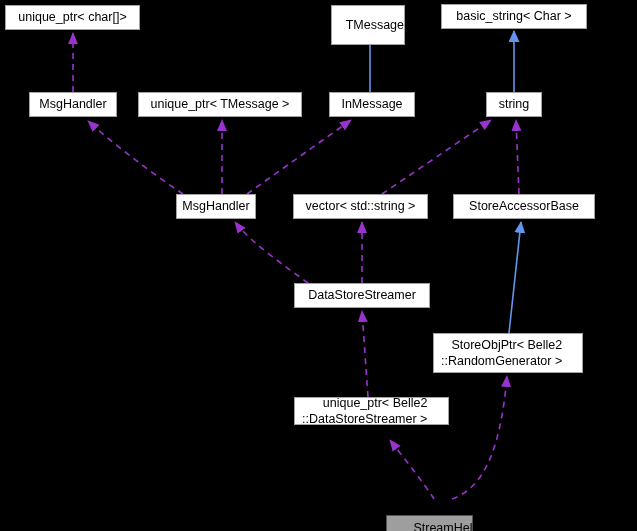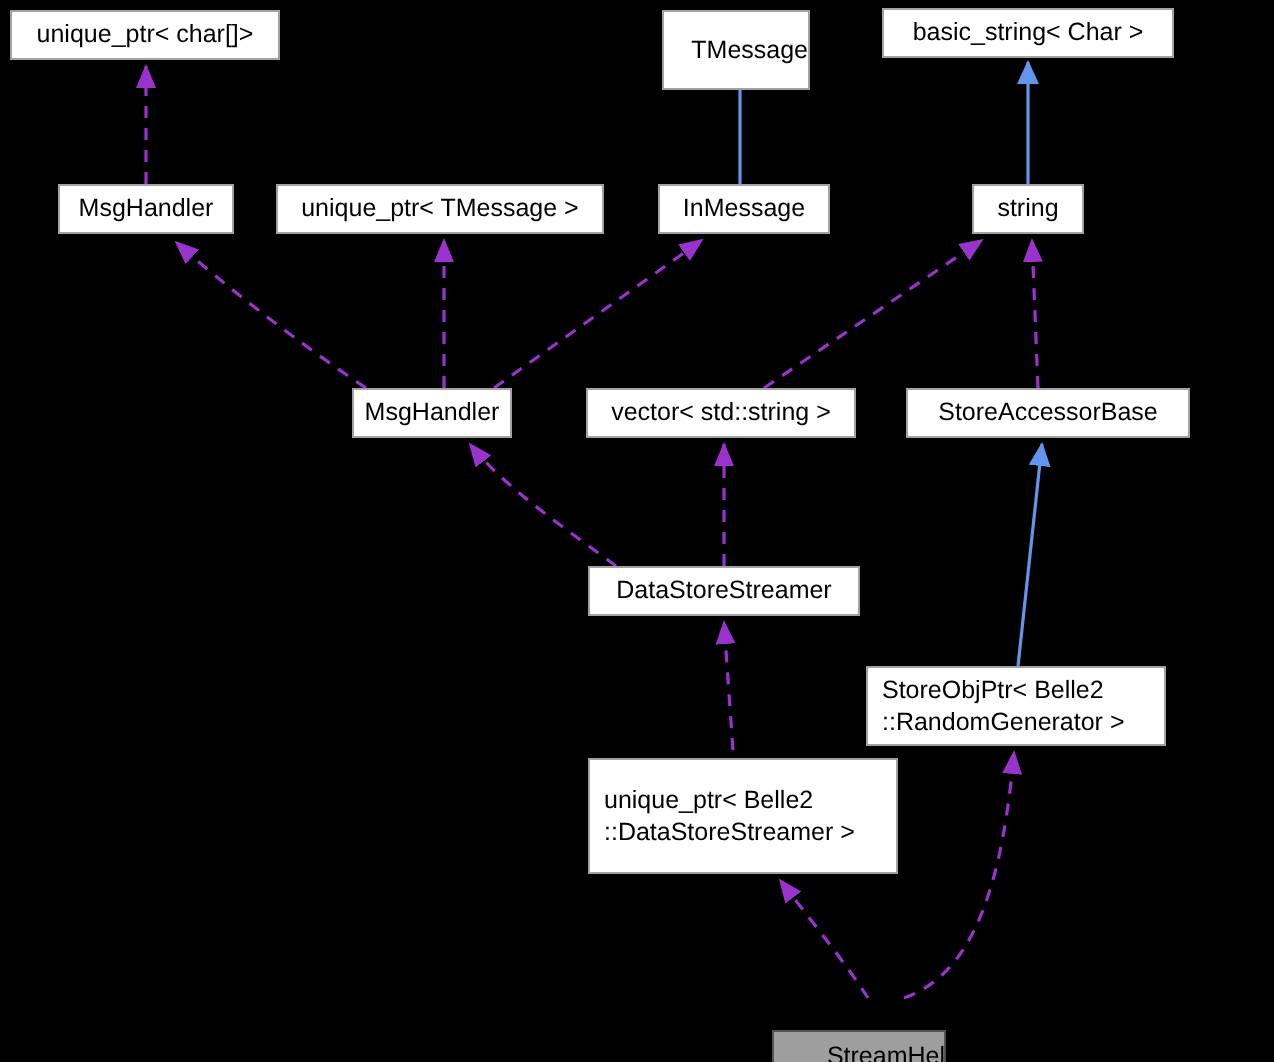--- a/index.html
+++ b/index.html
@@ -46,21 +46,21 @@
     display: flex;
     align-items: center;
     justify-content: center;
     text-align: center;
     white-space: pre-line;
     cursor: pointer;
   }
   .node.multiline {
     justify-content: flex-start;
     padding-left: 7px;
-    text-align: left;
+    text-align: right;
     line-height: 16px;
   }
   .node.focus {
     background: var(--focus-fill, #9e9e9e);
     border-color: var(--focus-border, #545454);
     cursor: default;
   }
   .node-label { pointer-events: none; }
 </style>
 </head>
@@ -99,16 +99,16 @@
     <div class="node" style="left: 29px; top: 92px; width: 88px; height: 25px;"><span class="node-label">MsgHandler</span></div>
     <div class="node" style="left: 138px; top: 92px; width: 164px; height: 25px;"><span class="node-label">unique_ptr&lt; TMessage &gt;</span></div>
     <div class="node" style="left: 329px; top: 92px; width: 86px; height: 25px;"><span class="node-label">InMessage</span></div>
     <div class="node" style="left: 486px; top: 92px; width: 56px; height: 25px;"><span class="node-label">string</span></div>
     <div class="node" style="left: 176px; top: 194px; width: 80px; height: 25px;"><span class="node-label">MsgHandler</span></div>
     <div class="node" style="left: 293px; top: 194px; width: 135px; height: 25px;"><span class="node-label">vector&lt; std::string &gt;</span></div>
     <div class="node" style="left: 453px; top: 194px; width: 142px; height: 25px;"><span class="node-label">StoreAccessorBase</span></div>
     <div class="node" style="left: 294px; top: 283px; width: 136px; height: 25px;"><span class="node-label">DataStoreStreamer</span></div>
     <div class="node multiline" style="left: 433px; top: 333px; width: 150px; height: 40px;"><span class="node-label">StoreObjPtr&lt; Belle2
 ::RandomGenerator &gt;</span></div>
-    <div class="node multiline" style="left: 294px; top: 379px; width: 155px; height: 58px;"><span class="node-label">unique_ptr&lt; Belle2
+    <div class="node multiline" style="left: 294px; top: 397px; width: 155px; height: 28px;"><span class="node-label">unique_ptr&lt; Belle2
 ::DataStoreStreamer &gt;</span></div>
     <div class="node focus" style="left: 386px; top: 515px; width: 87px; height: 27px; padding-left: 45px;"><span class="node-label">StreamHelper</span></div>
   </div>
 
 </body></html>

